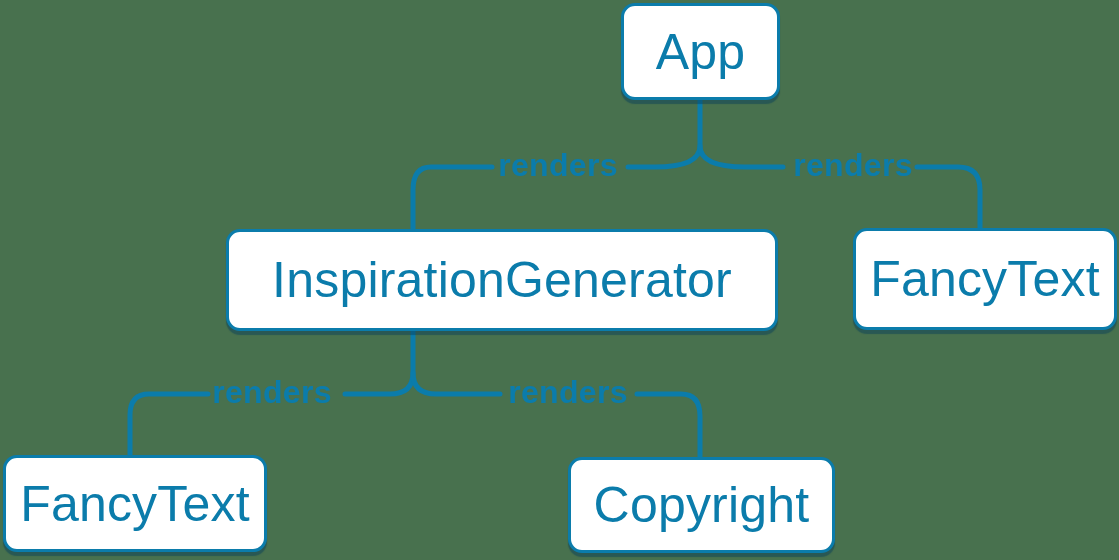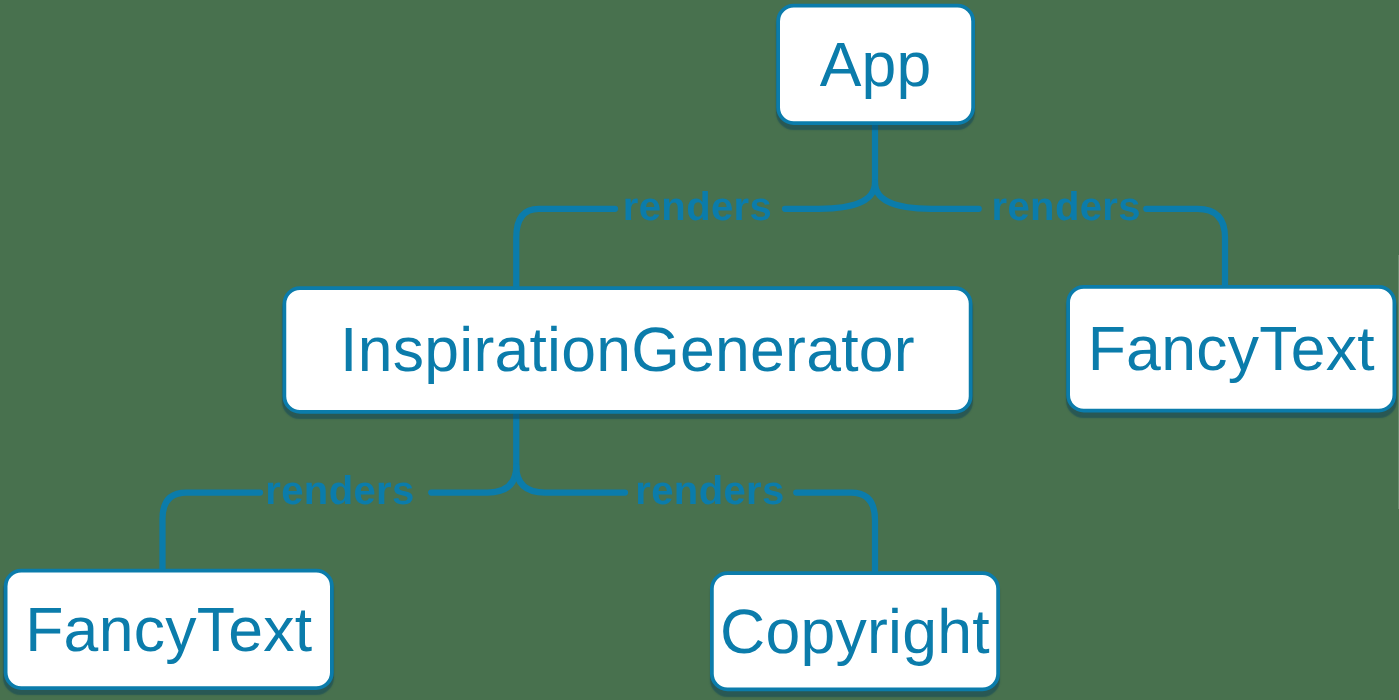--- a/index.html
+++ b/index.html
@@ -40,21 +40,21 @@
     color: var(--accent, #0B7CAB);
     font-size: 50px;
     font-weight: 500;
     letter-spacing: 0.2px;
     white-space: nowrap;
   }
   .node-app          { left: 621px; top: 3px;   width: 159px; height: 97px;  }
   .node-ig           { left: 197px; top: 229px; width: 552px; height: 102px; margin-left: 29px; }
   .node-ft-top       { left: 853px; top: 228px; width: 264px; height: 102px; }
   .node-ft-bottom    { left: 3px;   top: 455px; width: 264px; height: 97px;  }
-  .node-copyright    { left: 568px; top: 457px; width: 232px; height: 96px;  }
+  .node-copyright    { left: 568px; top: 457px; width: 267px; height: 96px;  }
   .edge-label {
     position: absolute;
     transform: translate(-50%, -54%);
     color: var(--accent, #0B7CAB);
     font-size: 32px;
     font-weight: 600;
     letter-spacing: 0.3px;
     white-space: nowrap;
   }
   .edge-label-1 { left: 558px; top: 167px; }

